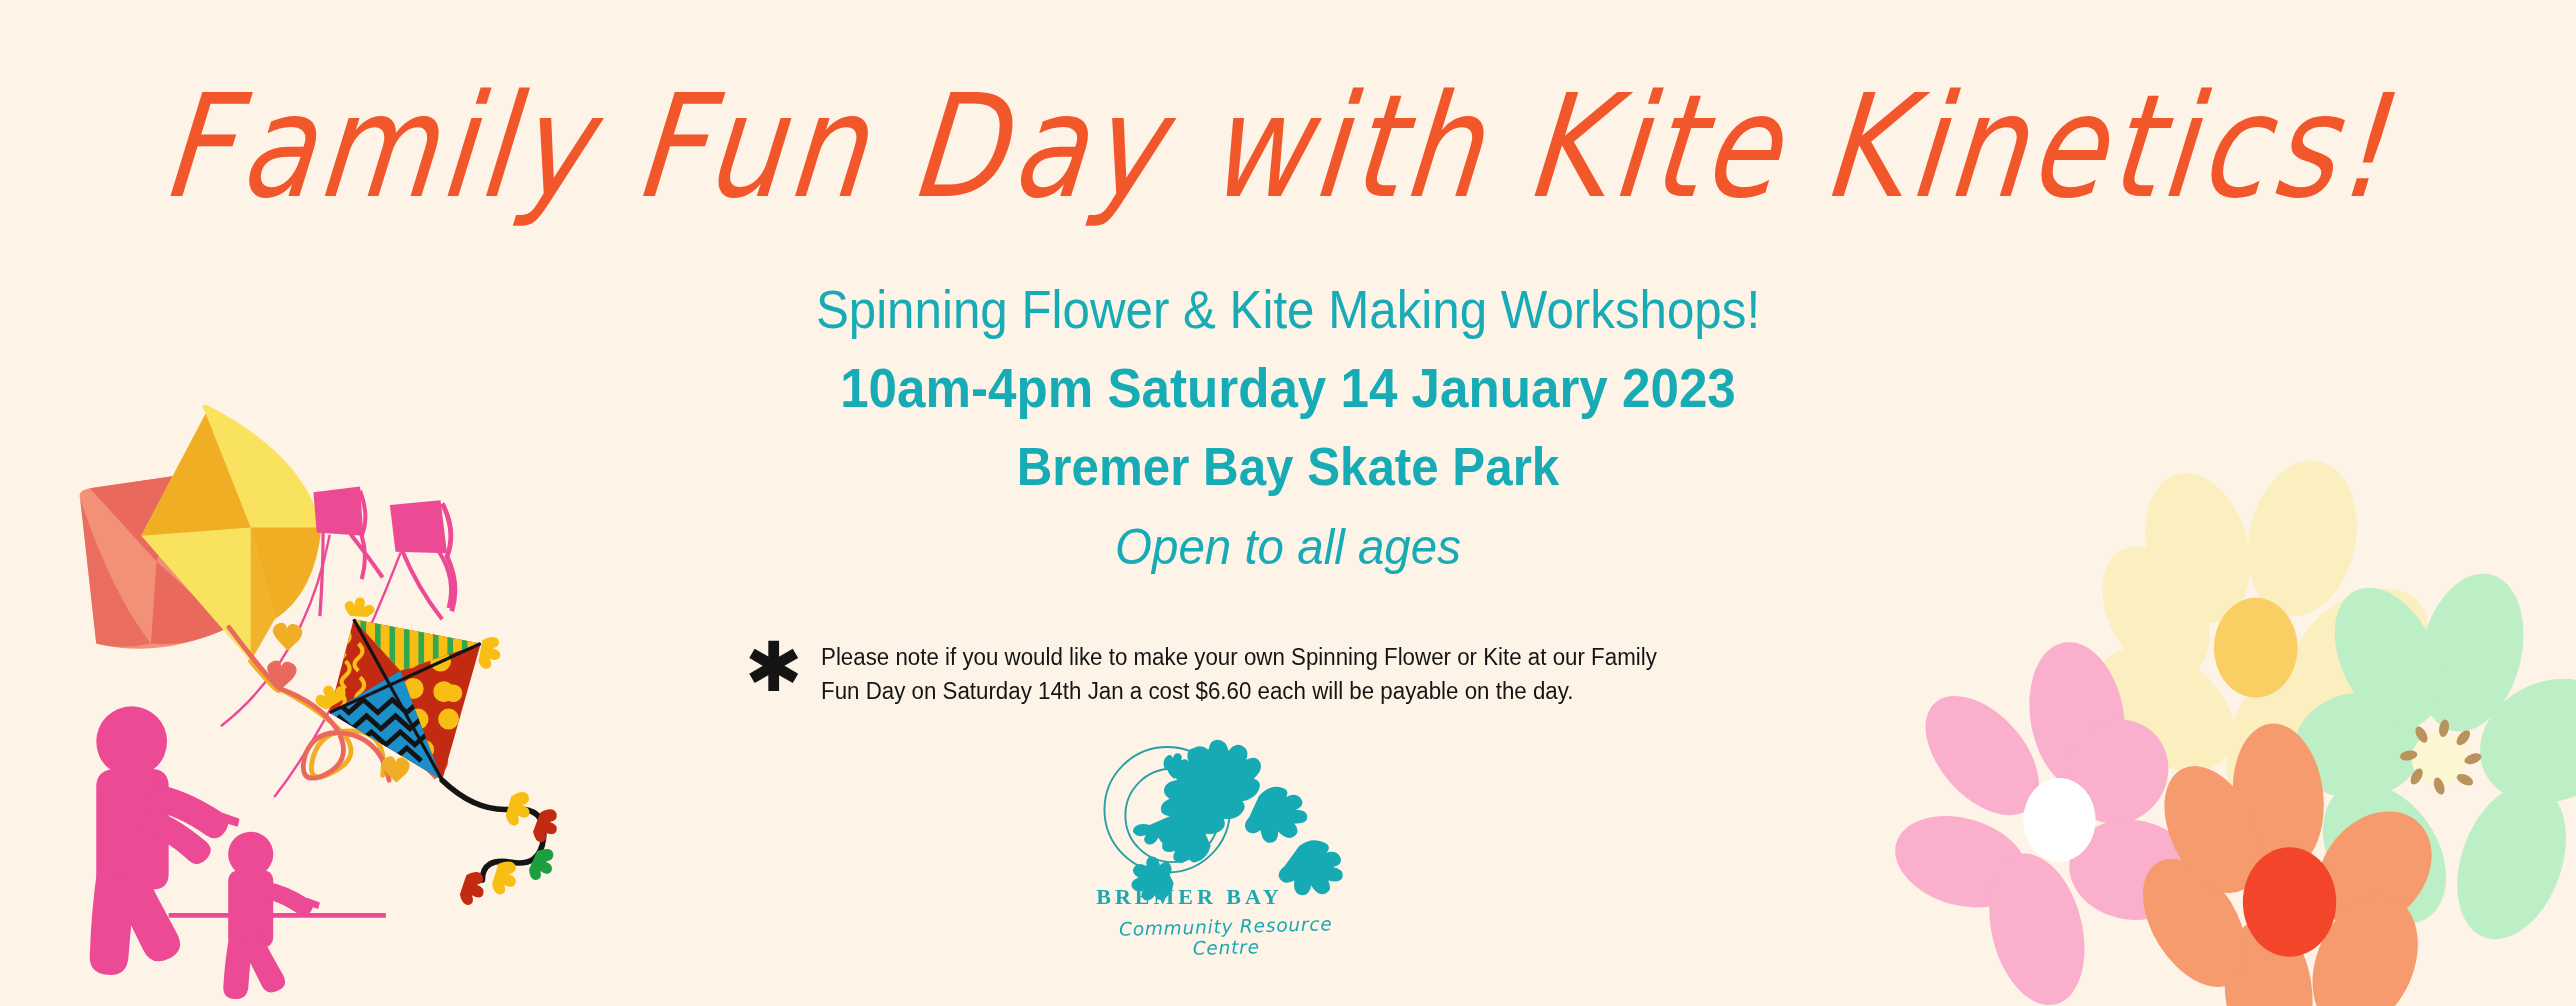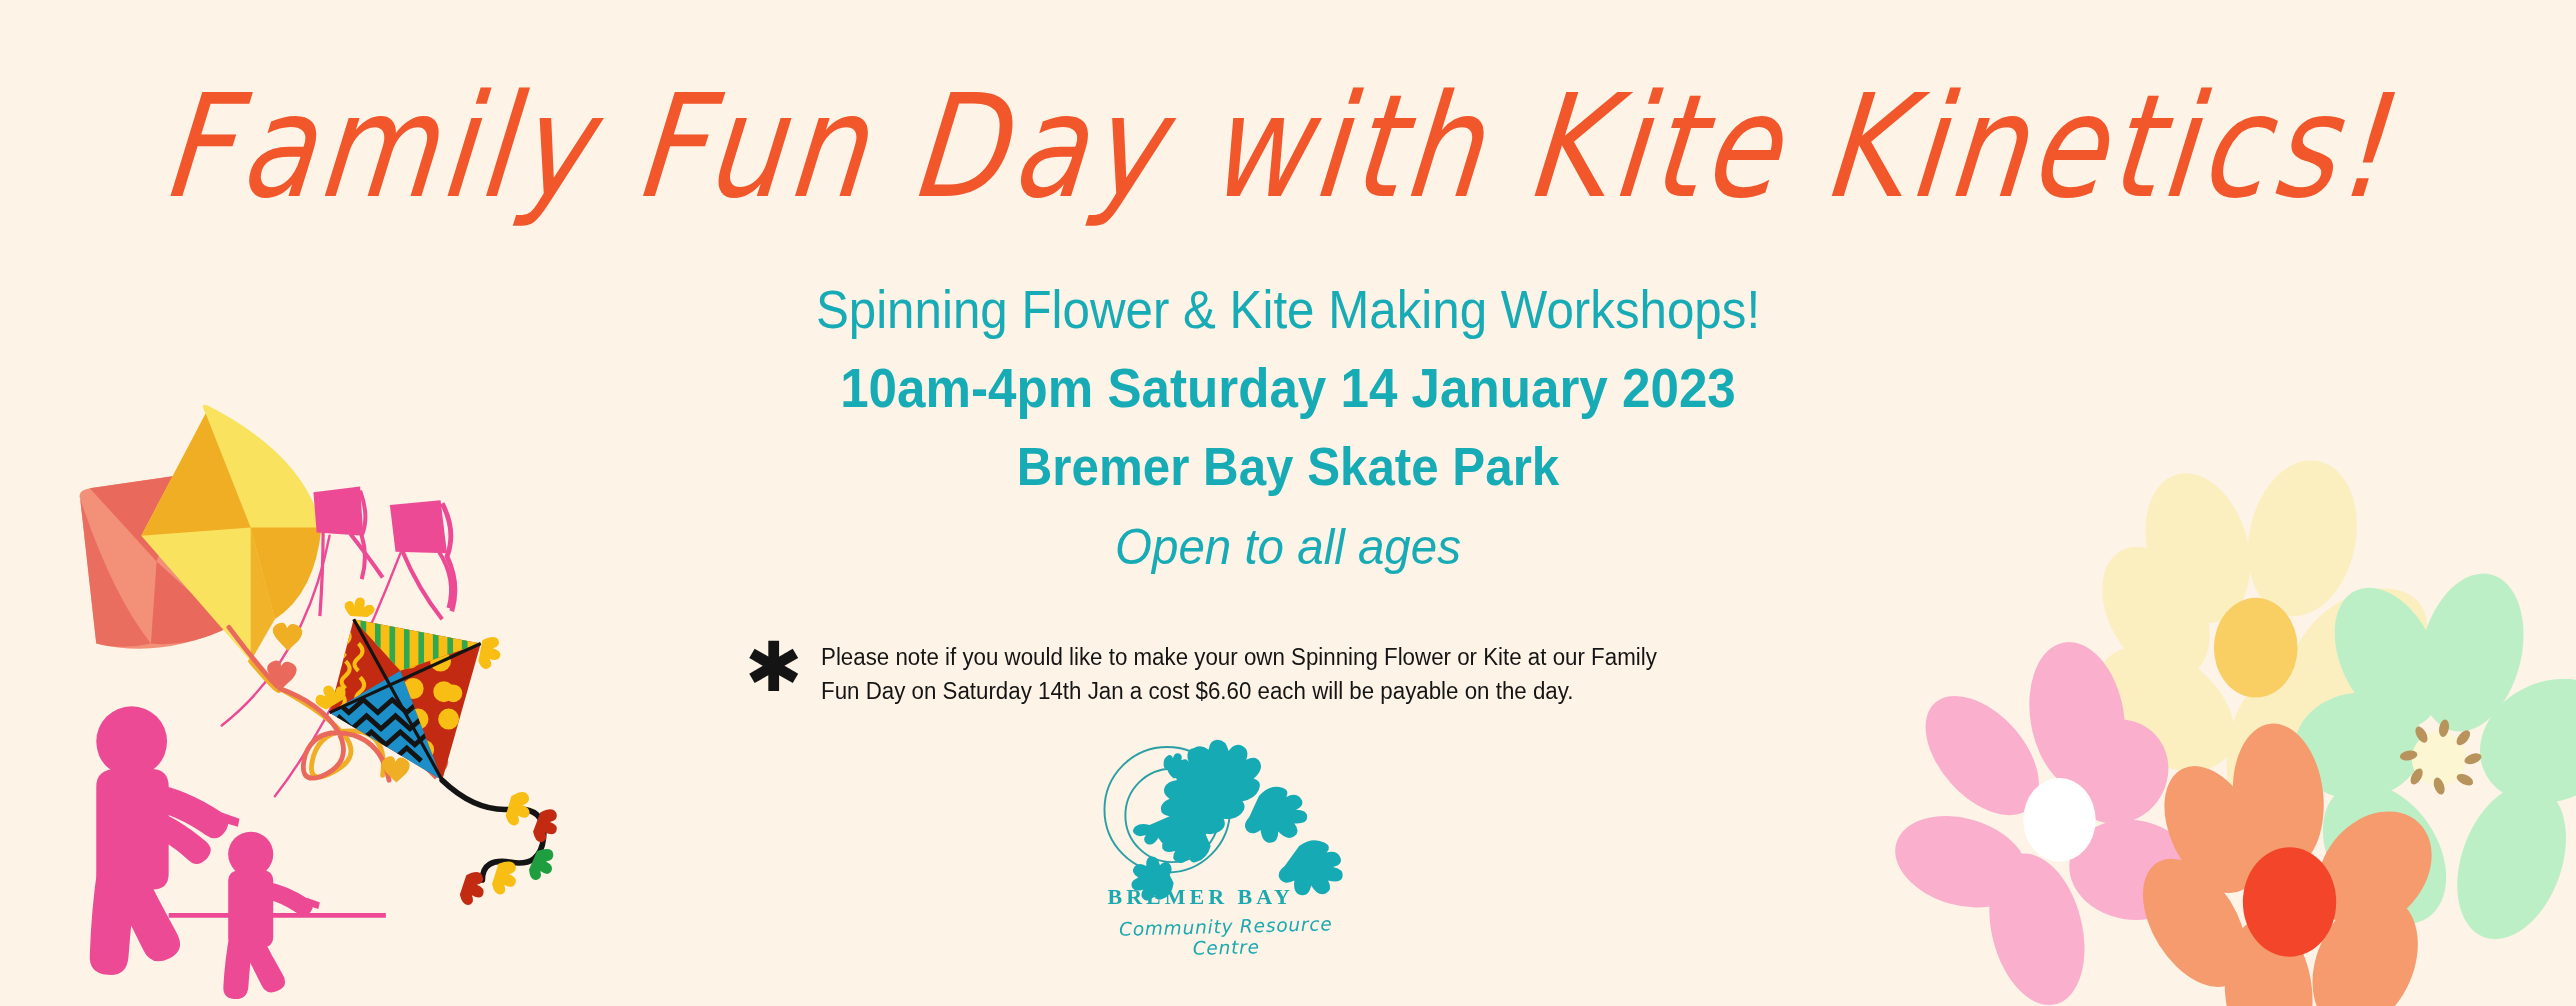--- a/index.html
+++ b/index.html
@@ -53,21 +53,21 @@
     color:#151515;font-size:23px;line-height:1.48;
     font-family:"Liberation Sans",sans-serif;
     transform:scaleX(0.97);transform-origin:left top;
   }
   .note-body div{white-space:nowrap;}
 
   
   .logo{position:absolute;left:1061px;top:725px;width:346px;height:242px;}
   .logo svg{width:100%;height:100%;display:block;}
   .logo-name{
-    position:absolute;left:24px;top:159px;width:209px;text-align:right;
+    position:absolute;left:24px;top:159px;width:209px;text-align:center;
     color:#1BA9AF;font-family:"Liberation Serif",serif;font-weight:700;
     font-size:22px;letter-spacing:4px;
   }
   .logo-tag{
     position:absolute;left:32px;top:191px;width:266px;text-align:center;
     color:#1BA9AF;font-family:"DejaVu Sans",sans-serif;font-style:italic;
     font-size:18.5px;letter-spacing:0.8px;transform:rotate(-1.5deg);
   }
 
   

